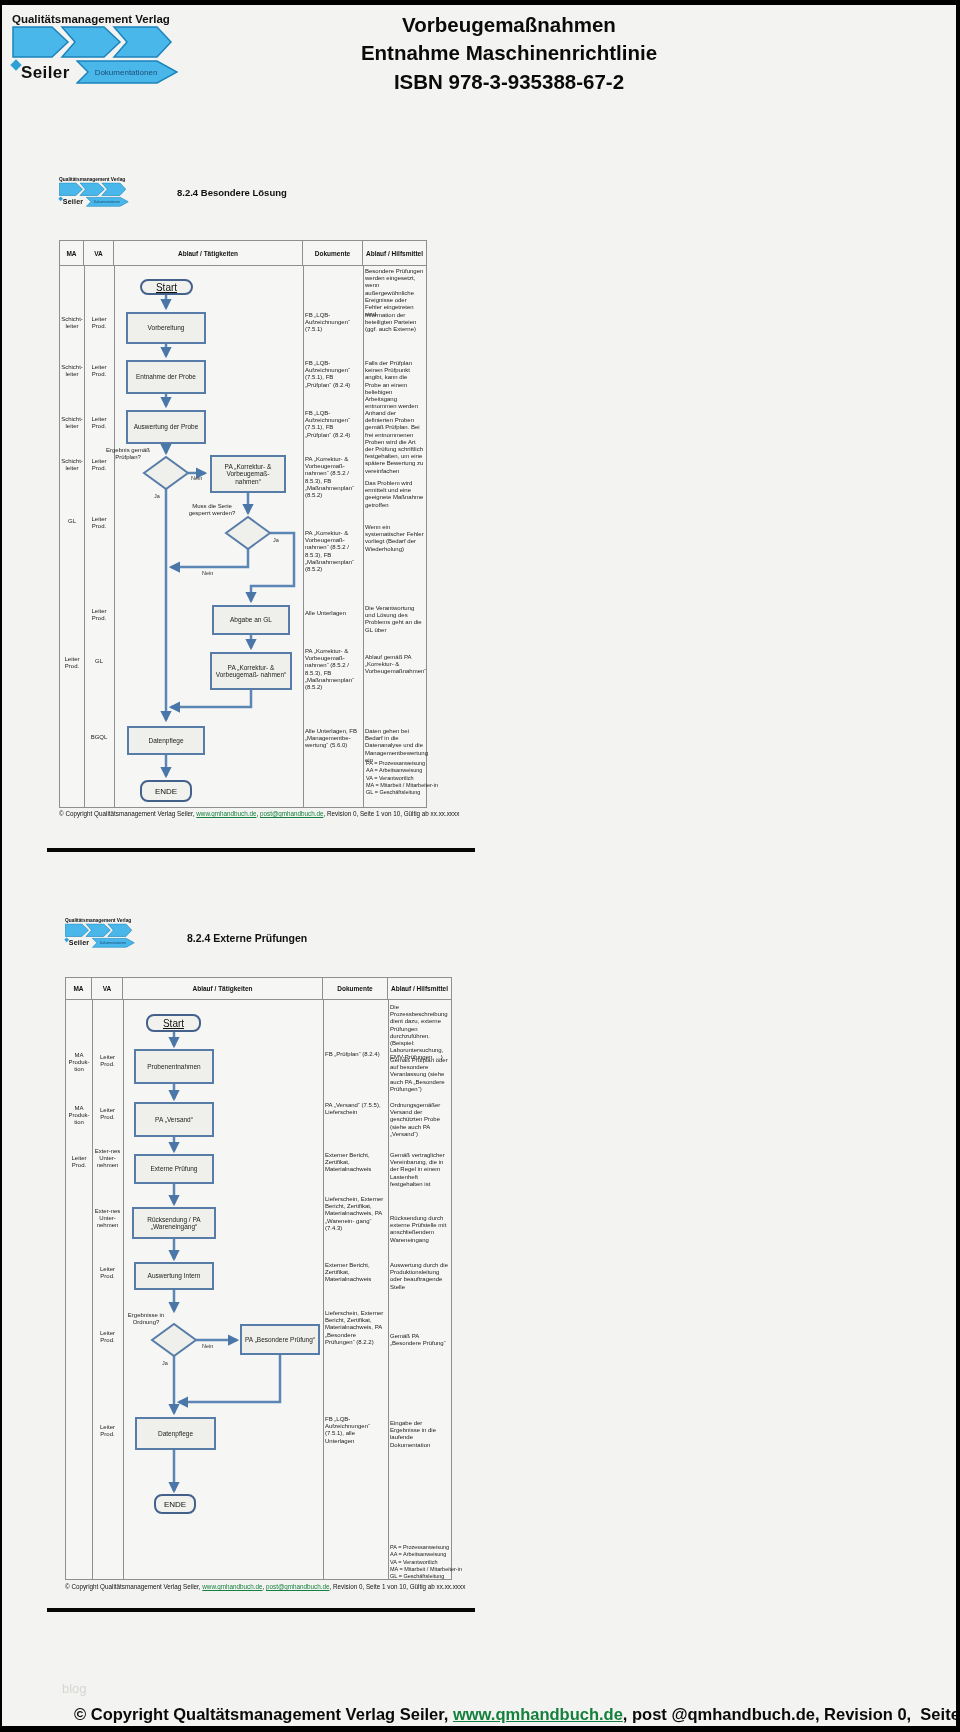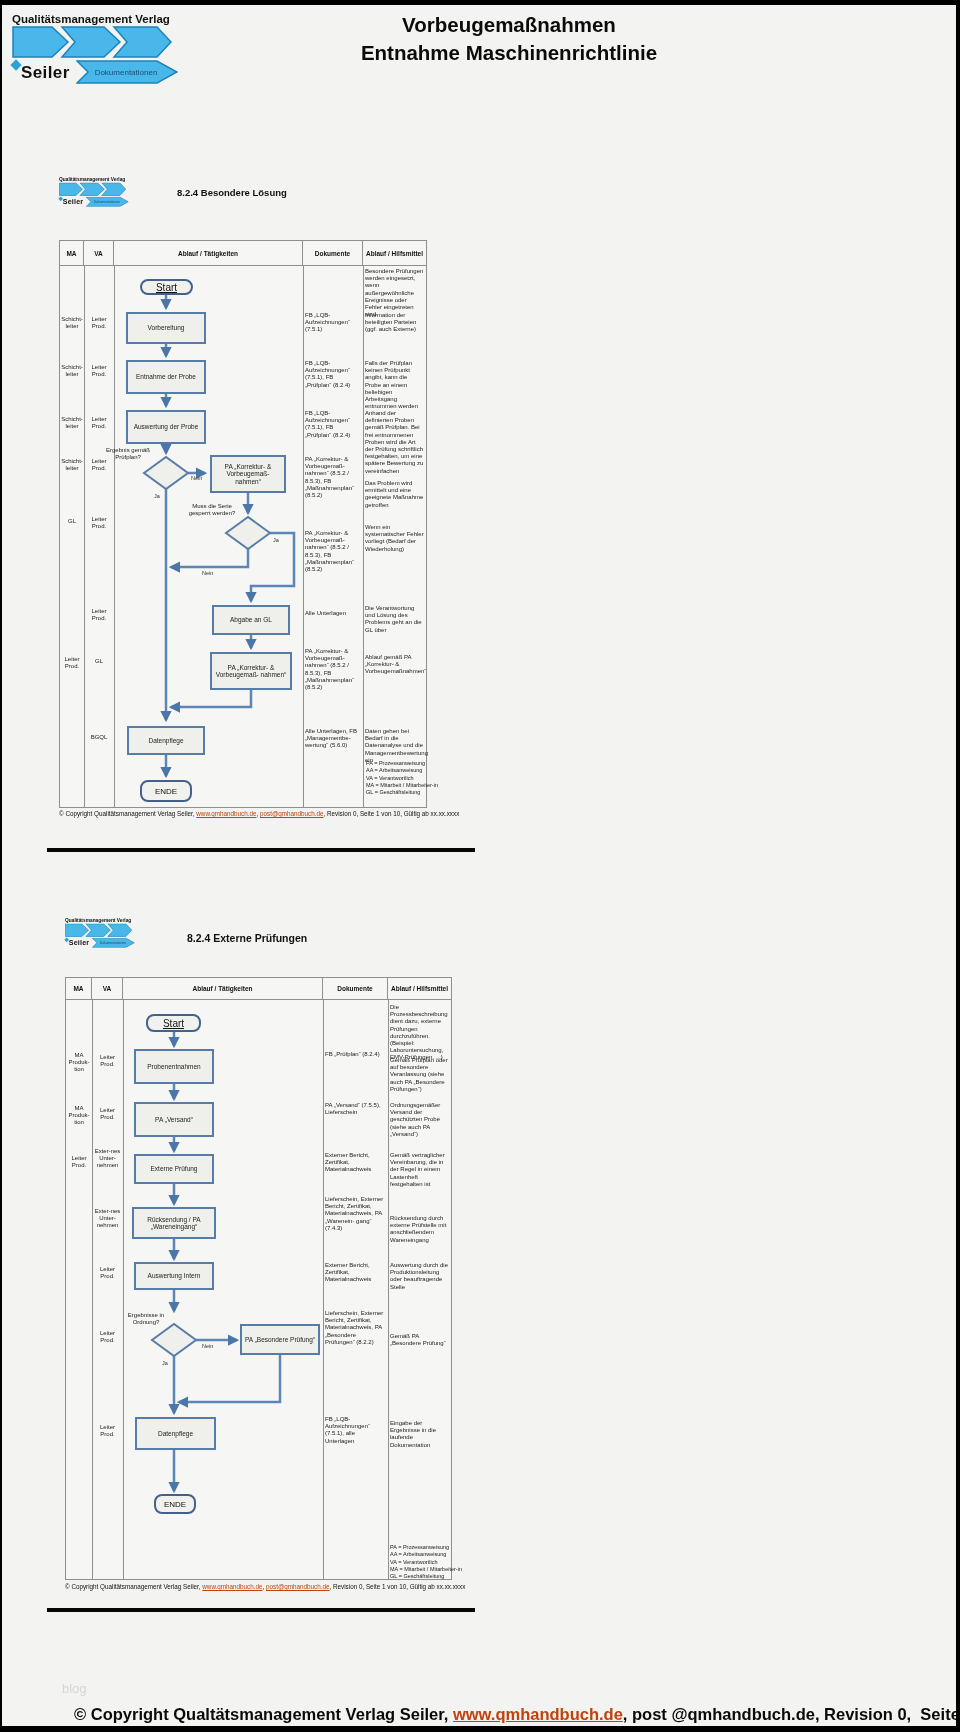--- a/index.html
+++ b/index.html
@@ -38,21 +38,21 @@
         border-radius:8px;display:flex;align-items:center;justify-content:center;
         font-weight:normal;color:#111;}
   .start{font-size:10px;text-decoration:underline;}
   .ende{font-size:8px;}
   .role{position:absolute;font-size:6px;line-height:1.18;color:#222;text-align:center;}
   .doc,.help{position:absolute;font-size:6px;line-height:1.2;color:#222;}
   .dlabel{position:absolute;font-size:6px;line-height:1.15;color:#222;text-align:center;}
   .jn{position:absolute;font-size:5.5px;color:#333;}
   .legend{position:absolute;font-size:5.5px;line-height:1.32;color:#222;white-space:nowrap;}
   .ccopy{position:absolute;font-size:6.3px;color:#111;white-space:pre;}
-  .lnk{color:#c2410c;text-decoration:underline;cursor:pointer;}
+  .lnk{color:#15803d;text-decoration:underline;cursor:pointer;}
   .divider{position:absolute;height:4px;background:#060606;}
   .watermark{position:absolute;font-size:13px;color:#d6d6d2;}
   .footer{position:absolute;font-size:16.5px;font-weight:bold;color:#0a0a0a;white-space:pre;}
 </style>
 </head>
 <body>
 
 <div class="sheet">
 
   <div class="logo" style="left:10px;top:8px;">
@@ -70,20 +70,21 @@
       <svg class="banner" width="102" height="24" viewBox="0 0 102 24">
         <polygon points="1,1 81,1 101,12 81,23 1,23 12,12" fill="#49b7ea" stroke="#1d84ba" stroke-width="1.5"></polygon>
         <text x="50" y="15" text-anchor="middle" font-size="8" fill="#1b4d74">Dokumentationen</text>
       </svg>
     </div>
   </div>
 
   <div class="doc-title">
     <div>Vorbeugemaßnahmen</div>
     <div>Entnahme Maschinenrichtlinie</div>
+    <div>ISBN 978-3-935388-67-2</div>
   </div>
 
 
   <div class="chart" style="left:57px;top:172px;width:366px;height:650px;">
     <div style="position:absolute;left:0;top:0;width:72px;height:36px;">
       <div class="logo small-logo">
         <div class="brand">Qualitätsmanagement Verlag</div>
         <svg class="chev" width="160" height="32" viewBox="0 0 160 32">
           <g fill="#49b7ea" stroke="#1d84ba" stroke-width="1.5">
             <polygon points="1,1 40,1 56,16 40,31 1,31"></polygon>

